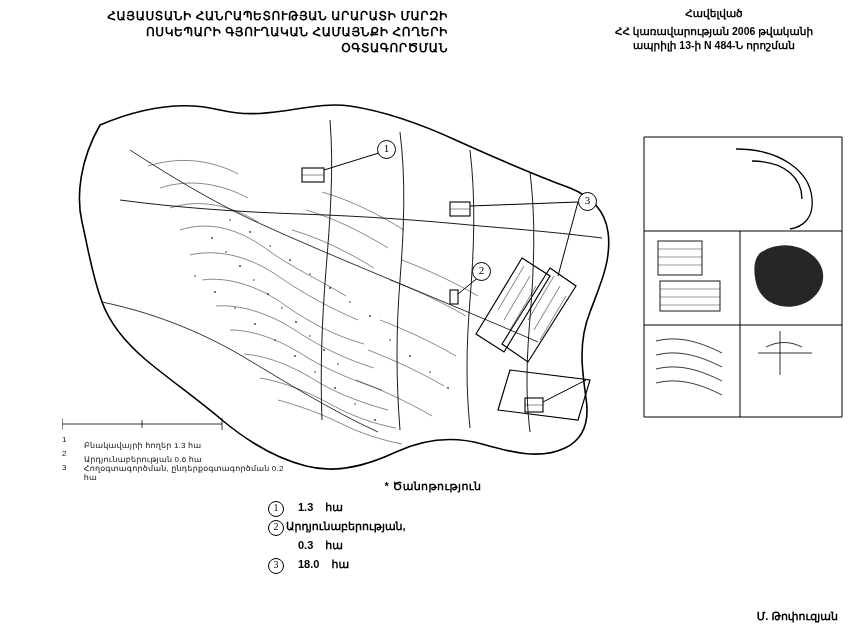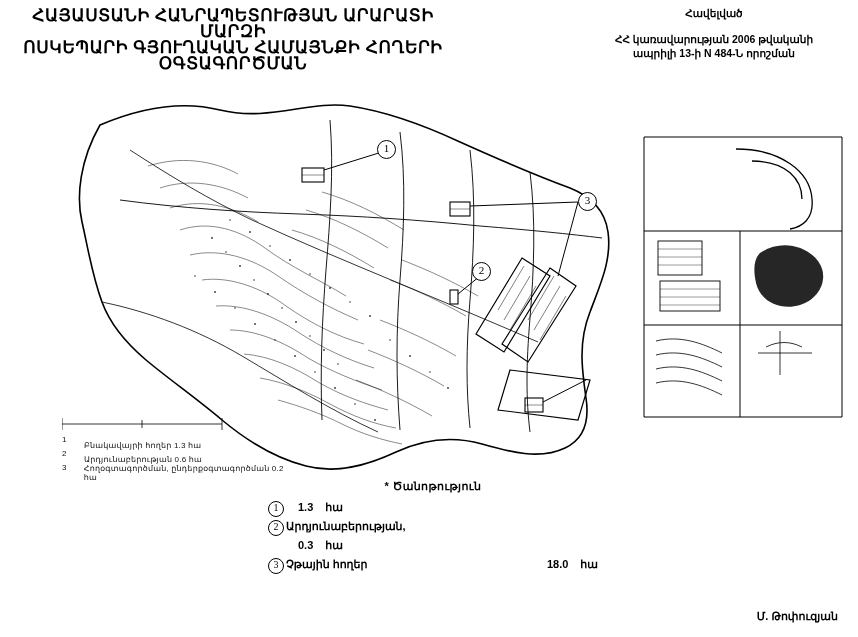--- a/index.html
+++ b/index.html
@@ -4,27 +4,27 @@
 <style>
   html,body{margin:0;padding:0;background:#ffffff;}
   body{width:858px;height:637px;position:relative;overflow:hidden;
        font-family:"Liberation Serif", serif;color:#000;}
   .page{position:absolute;inset:0;}
 
   
   .title-block{position:absolute;left:18px;top:8px;width:430px;text-align:center;}
   .title-main{font-family:"Liberation Serif",serif;font-weight:bold;font-size:13px;
               letter-spacing:3px;margin-bottom:5px;}
-  .title-sub{font-family:"Liberation Sans",sans-serif;font-weight:bold;font-size:17px;
-             line-height:16px;letter-spacing:.6px;}
+  .title-sub{font-family:"Liberation Sans",sans-serif;font-weight:bold;font-size:12px;
+             line-height:16px;letter-spacing:.6px;text-align:right;}
 
   .approve-block{position:absolute;right:14px;top:6px;width:260px;text-align:center;
                  font-family:"Liberation Sans",sans-serif;font-weight:bold;font-size:10.5px;
                  line-height:14px;}
-  .approve-title{margin-bottom:12px;}
+  .approve-title{margin-bottom:4px;}
 
   
   .map-area{position:absolute;left:30px;top:80px;width:600px;height:440px;}
   .map-svg{position:absolute;left:0;top:0;}
 
   
   .callout{position:absolute;width:17px;height:17px;border:1.3px solid #000;
            border-radius:50%;font-size:11px;line-height:15px;text-align:center;
            background:#fff;font-family:"Liberation Serif",serif;}
 
@@ -288,21 +288,20 @@
     <div class="legend-row">
       <span class="legend-mark"></span>
       <span class="legend-val">0.3</span>
       <span class="legend-val">հա</span>
     </div>
 
     <div class="legend-row">
       <span class="legend-mark">
         <span class="circ">3</span>
       </span>
-      <span class="legend-txt">Չթային հողեր</span>
       <span class="legend-val">18.0</span>
       <span class="legend-val">հա</span>
     </div>
   </div>
 
   <div class="signature">Մ. Թոփուզյան</div>
 
 </div>
 
 </body></html>

